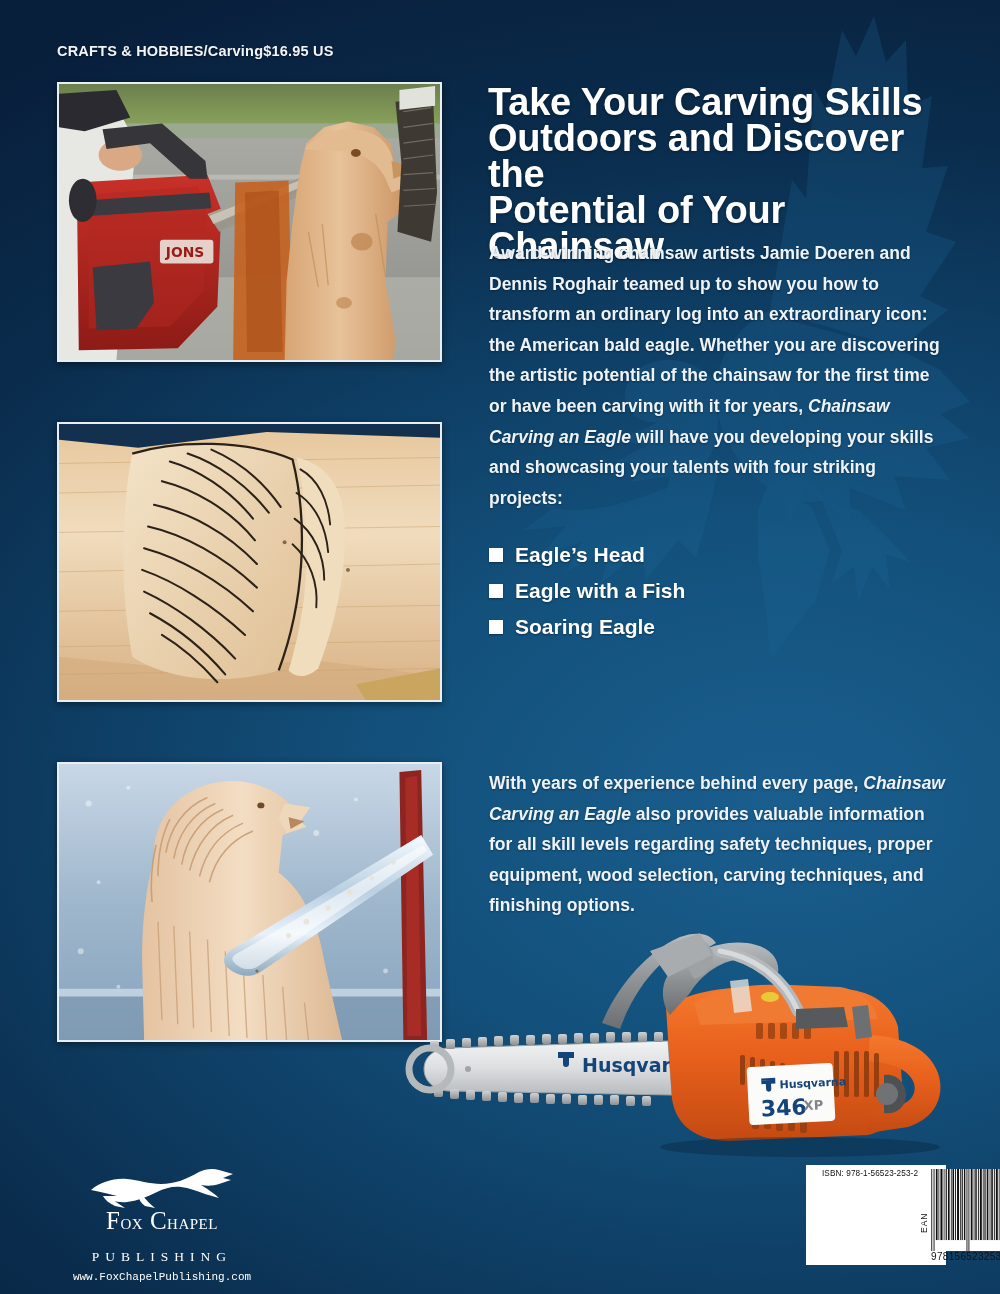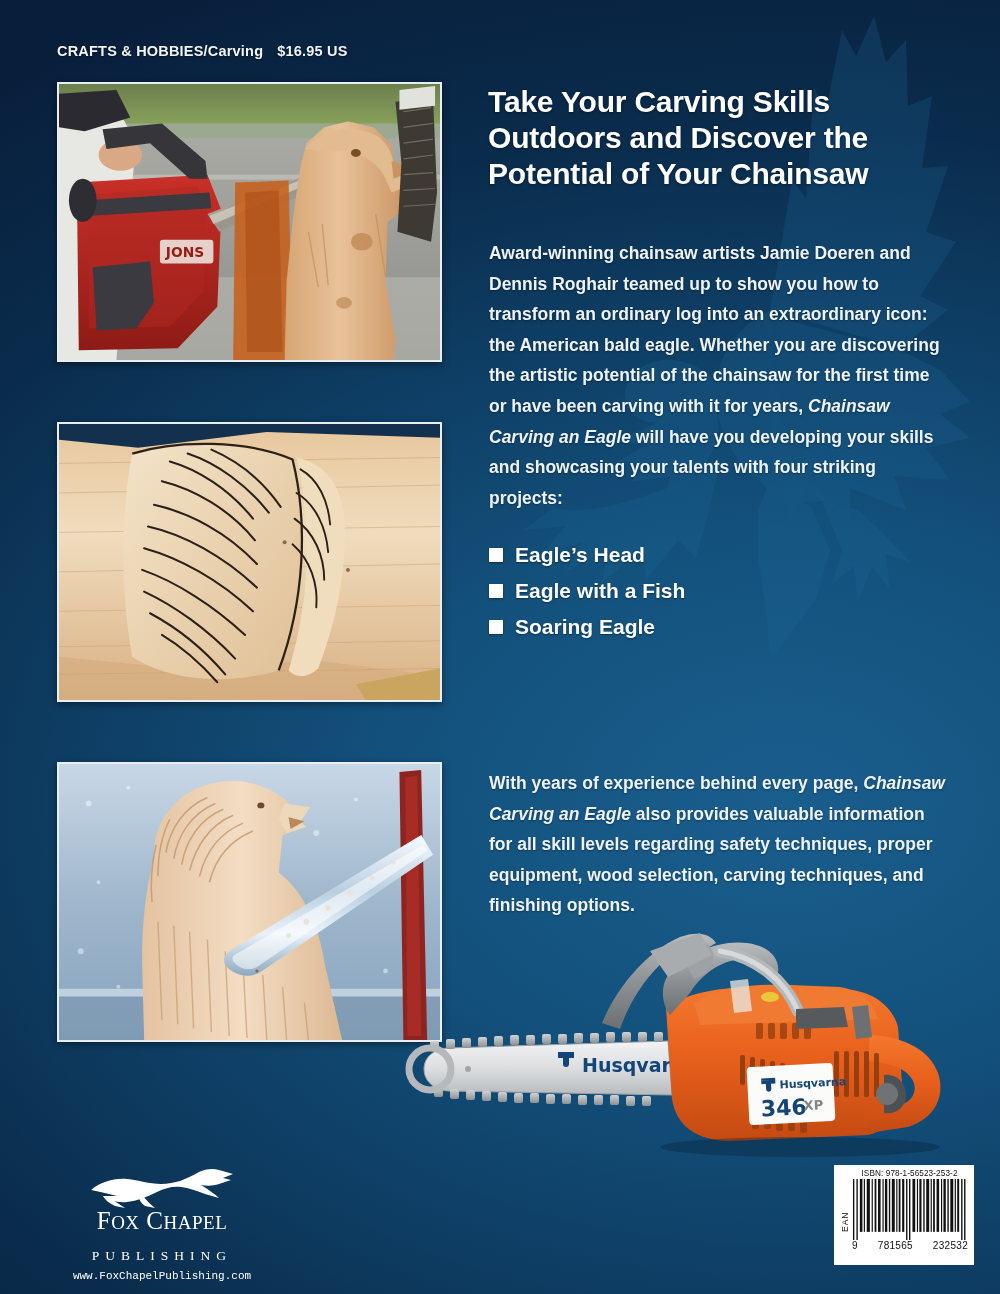--- a/index.html
+++ b/index.html
@@ -20,36 +20,36 @@
     opacity:.30;pointer-events:none;
   }
   .watermark svg{width:100%;height:100%;display:block;}
 
   
   .topline{
     position:absolute;left:57px;top:43px;
     font-size:14.5px;font-weight:bold;color:#f2f4f8;letter-spacing:.2px;
     text-shadow:0 1px 2px rgba(0,0,0,.45);
   }
-  .topline .price{margin-left:14px;}
+  .topline .price{margin-left:0;}
 
   
   .photo{
     position:absolute;left:57px;width:385px;height:280px;
     border:2px solid #e9eef3;box-sizing:border-box;
     box-shadow:0 2px 7px rgba(0,0,0,.45);
     overflow:hidden;
   }
   #photo1{top:82px;}
   #photo2{top:422px;}
   #photo3{top:762px;}
   .photo svg{display:block;width:100%;height:100%;}
   .headline{
     position:absolute;left:488px;top:84px;width:462px;
-    font-size:30px;line-height:36px;font-weight:bold;color:#ffffff;
+    font-size:38px;line-height:36px;font-weight:bold;color:#ffffff;
     letter-spacing:-.2px;
     text-shadow:0 1px 3px rgba(0,0,0,.4);
   }
   .para{
     position:absolute;left:489px;width:456px;
     font-size:17.5px;line-height:30.6px;color:#eef3f8;font-weight:600;
     text-shadow:0 1px 2px rgba(0,0,0,.35);
   }
   #para1{top:238px;}
   #para2{top:768px;}
@@ -73,32 +73,32 @@
   .chainsaw svg{display:block;width:100%;height:100%;}
 
   
   .logo{position:absolute;left:62px;top:1168px;width:200px;text-align:center;color:#ffffff;}
   .logo .fox{width:150px;height:42px;margin:0 auto;display:block;}
   .logo .name{
     font-family:"Liberation Serif", serif;
     font-size:25px;letter-spacing:.5px;line-height:26px;margin-top:-2px;
     white-space:nowrap;
   }
-  .logo .name .sm{font-size:19px;}
+  .logo .name .sm{font-size:15px;}
   .logo .pub{
     font-family:"Liberation Serif", serif;
     font-size:13.5px;letter-spacing:6px;margin-top:12px;
   }
   .logo .url{font-size:11px;margin-top:6px;color:#ffffff;letter-spacing:0;font-family:Liberation Mono, monospace;}
 
   
   .barcode-box{
     position:absolute;left:806px;top:1165px;width:140px;height:100px;
-    background:#ffffff;box-sizing:border-box;padding:4px 5px 14px 5px;
-    display:flex;flex-direction:column;margin-left:28px;
+    background:#ffffff;box-sizing:border-box;padding:4px 5px 3px 5px;
+    display:flex;
   }
   .bc-isbn{
     font-size:8.2px;color:#111;text-align:center;letter-spacing:.1px;
     margin-left:11px;margin-bottom:1px;white-space:nowrap;
   }
   .bc-body{display:flex;flex:1;min-height:0;}
   .bc-ean{
     writing-mode:vertical-rl;transform:rotate(180deg);
     font-size:8.5px;color:#111;letter-spacing:1px;
     width:12px;display:flex;align-items:center;justify-content:center;

